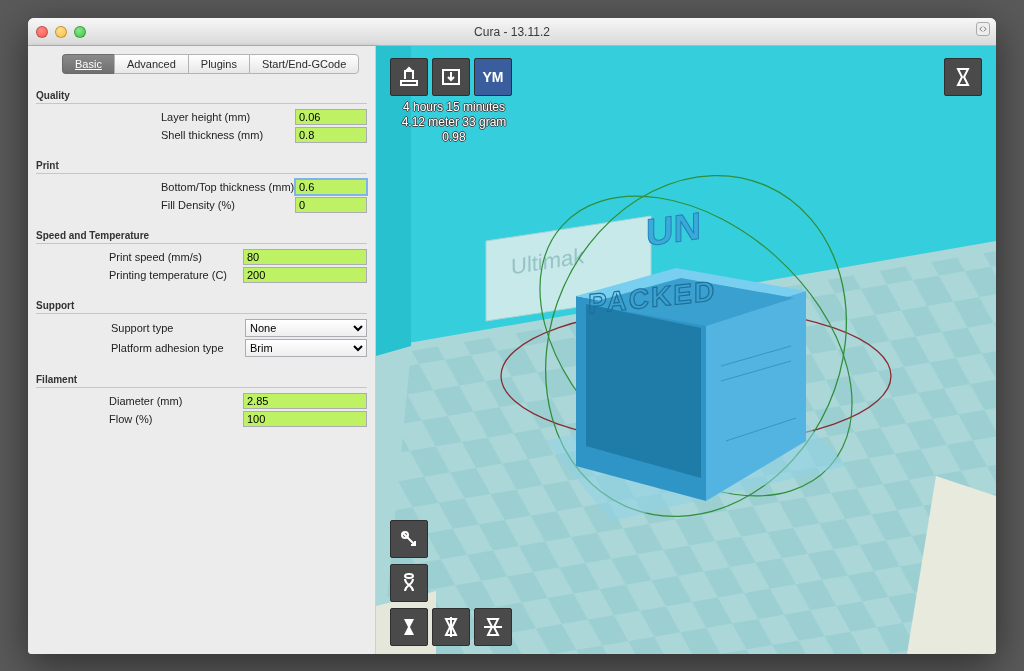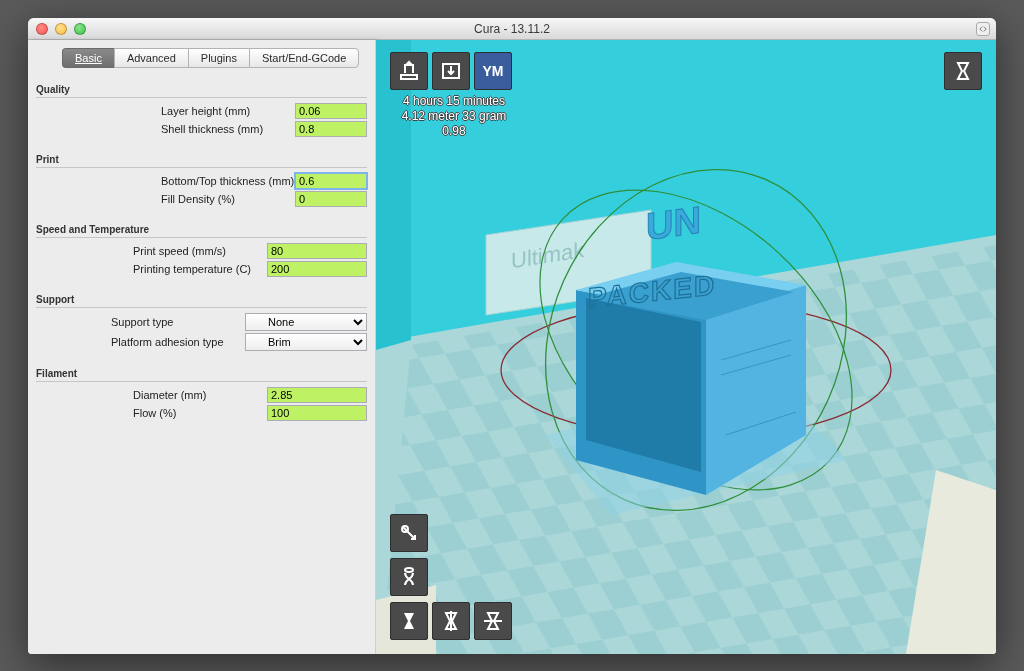--- a/index.html
+++ b/index.html
@@ -1,41 +1,41 @@
 <!DOCTYPE html>
 <html><head>
 <meta charset="utf-8">
 <style>
   * { box-sizing: border-box; margin: 0; padding: 0; font-family: "Lucida Grande", "Helvetica Neue", Arial, sans-serif; }
   body { background: #5a5a5a; width: 1024px; height: 671px; overflow: hidden; }
   .window { position: absolute; left: 28px; top: 18px; width: 968px; height: 636px; background: #ececec; border-radius: 6px 6px 4px 4px; box-shadow: 0 10px 40px rgba(0,0,0,.5); overflow: hidden; }
-  .titlebar { height: 22px; background: linear-gradient(#f7f7f7,#d9d9d9); border-bottom: 1px solid #b5b5b5; display: flex; align-items: center; position: relative; }
+  .titlebar { height: 28px; background: linear-gradient(#f7f7f7,#d9d9d9); border-bottom: 1px solid #b5b5b5; display: flex; align-items: center; position: relative; }
   .traffic { display: flex; gap: 7px; padding-left: 8px; }
   .dot { width: 12px; height: 12px; border-radius: 50%; border: .5px solid rgba(0,0,0,.25); }
   .dot.red { background: radial-gradient(circle at 40% 35%, #ff8b82, #fc5753); }
   .dot.yellow { background: radial-gradient(circle at 40% 35%, #ffe08a, #fdbc40); }
   .dot.green { background: radial-gradient(circle at 40% 35%, #8fe38b, #33c748); }
   .title { position: absolute; left: 0; right: 0; text-align: center; font-size: 12px; color: #3a3a3a; }
   .fsbtn { position: absolute; right: 6px; top: 4px; width: 14px; height: 14px; border: 1px solid #aaa; border-radius: 3px; background: #eee; display:flex; align-items:center; justify-content:center; }
   .fsbtn svg { width: 8px; height: 8px; }
   .body { display: flex; height: calc(100% - 22px); }
   
   .side { width: 348px; background: #ececec; border-right: 1px solid #cfcfcf; padding: 8px; position: relative; box-shadow: 2px 0 4px rgba(0,0,0,.15); }
   .tabbar { display: flex; margin: 0 0 6px 26px; }
   .tab { font-size: 11px; padding: 3px 12px; background: linear-gradient(#fff,#e7e7e7); border: 1px solid #b3b3b3; border-right: none; color: #2b2b2b; cursor: default; }
   .tab:first-child { border-radius: 4px 0 0 4px; }
   .tab:last-child { border-radius: 0 4px 4px 0; border-right: 1px solid #b3b3b3; }
   .tab.active { background: linear-gradient(#8a8a8a,#6f6f6f); color: #fff; border-color: #6a6a6a; text-decoration: underline; }
   .section { font-size: 10px; font-weight: bold; color: #333; padding: 6px 0 2px; border-bottom: 1px solid #c6c6c6; margin: 10px 0 4px 0; }
   .row { display: flex; align-items: center; font-size: 11px; color: #222; padding: 1px 0; min-height: 18px; justify-content: flex-end; }
   .row .lbl { width: 134px; }
   .row input[type=text] { width: 72px; height: 16px; font-size: 11px; border: 1px solid #abadb3; padding: 0 3px; background: #bef264; }
-  .row input.long { width: 100px; }
+  .row input.long { width: 124px; }
   .row input.focus { outline: 2px solid #7eb4ea; outline-offset: -1px; border-color:#569de5; }
-  .row select { width: 122px; height: 18px; font-size: 11px; border: 1px solid #abadb3; background: linear-gradient(#fff,#eee); padding-left: 18px; }
+  .row select { width: 122px; height: 18px; font-size: 11px; border: 1px solid #abadb3; background: linear-gradient(#fff,#eee); }
   .row input[type=checkbox]{ width:13px; height:13px; }
   
   .viewport { flex: 1; position: relative; background: linear-gradient(180deg,#2fc8d8 0%, #3fd6e6 28%, #b9ecef 55%, #e9f4e8 100%); overflow: hidden; }
   .viewport svg.scene { position:absolute; inset:0; width:100%; height:100%; }
   .toolbar-top { position:absolute; top:12px; left:14px; display:flex; gap:4px; }
   .icon-btn { width:38px; height:38px; background:#4a4a4a; border-radius:2px; display:flex; align-items:center; justify-content:center; color:#fff; border:1px solid #2f2f2f; }
   .icon-btn.alt { background:#3a5d9e; }
   .stats { position:absolute; top:54px; left:14px; color:#fff; font-size:12px; text-align:center; text-shadow: -1px 0 #444, 1px 0 #444, 0 -1px #444, 0 1px #444; line-height:1.25; width:128px; }
   .toolbar-right { position:absolute; top:12px; right:14px; }
   .toolbar-bl { position:absolute; left:14px; bottom:14px; }

